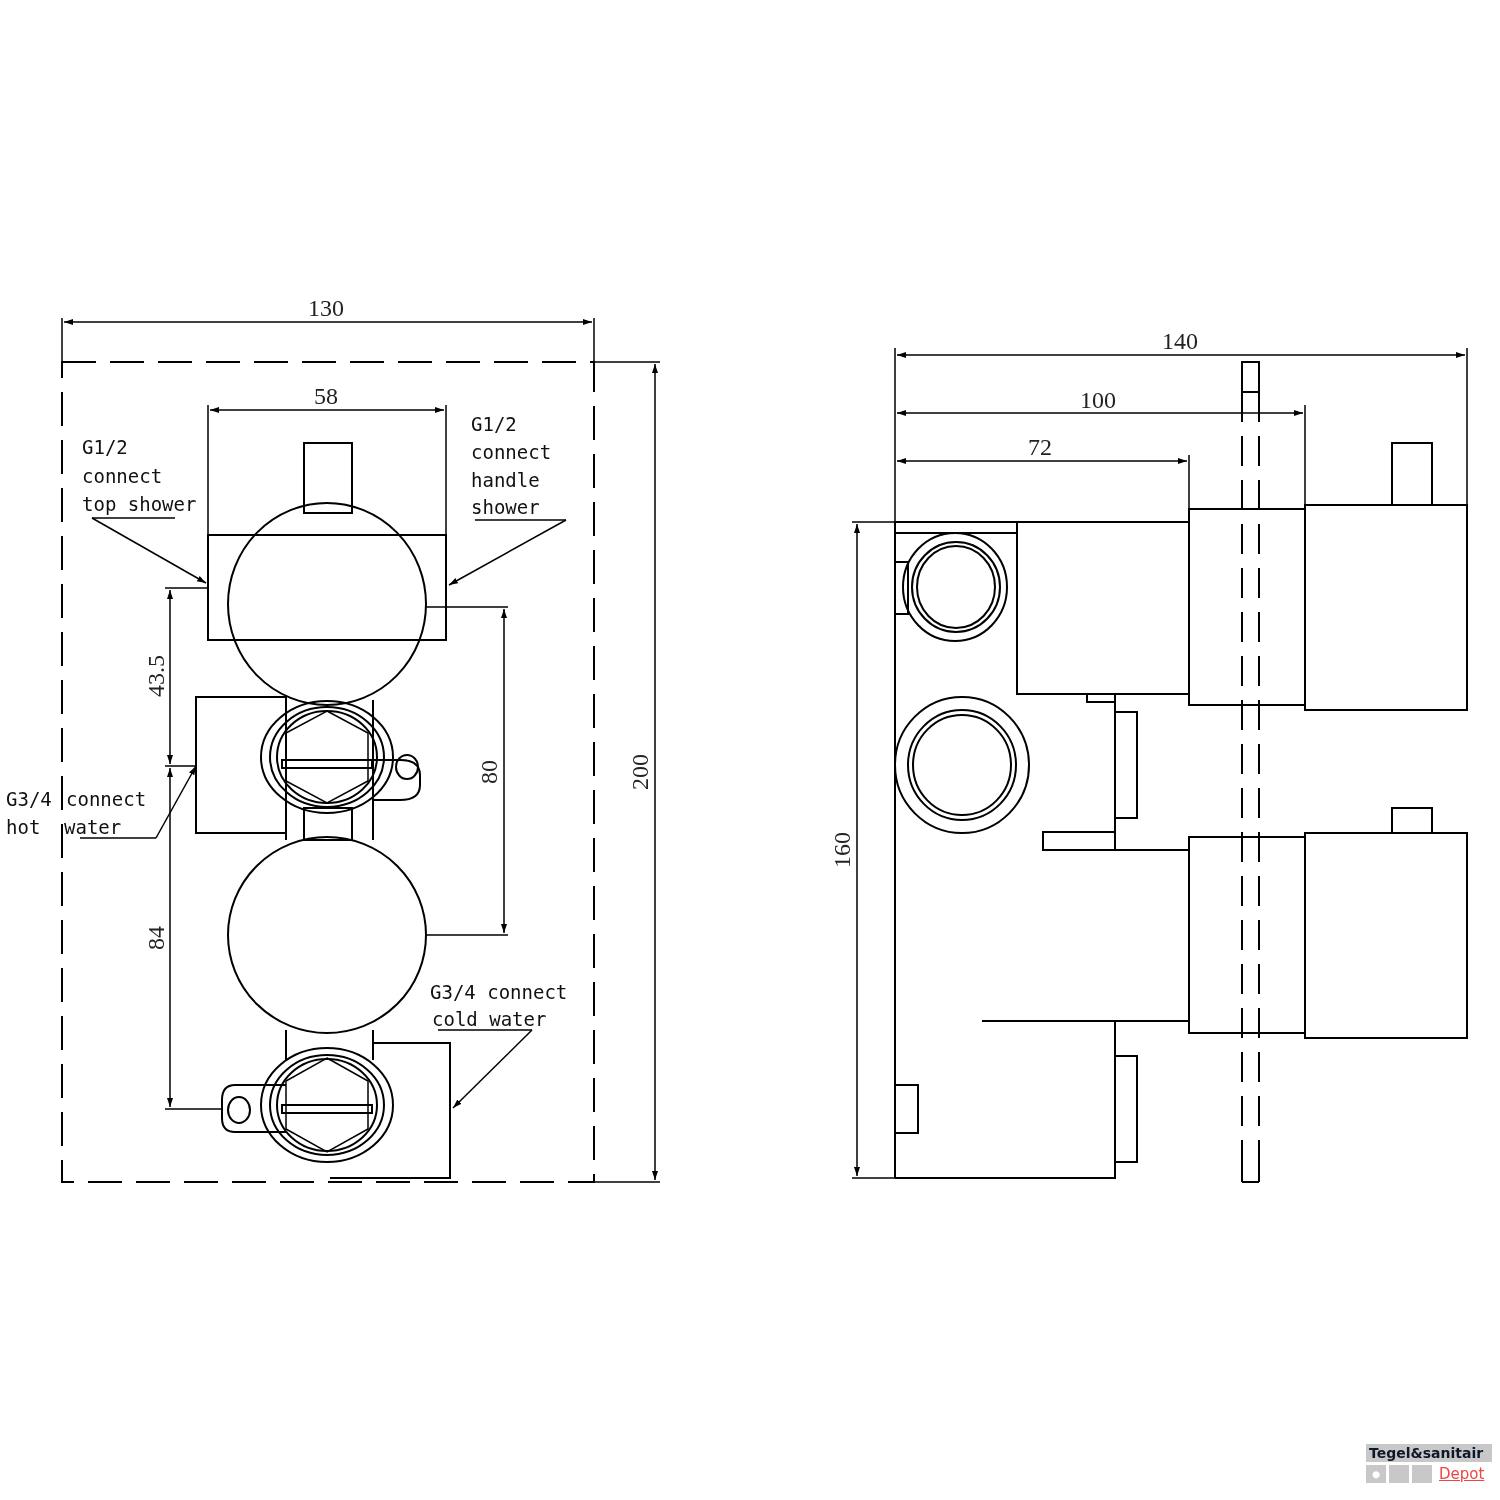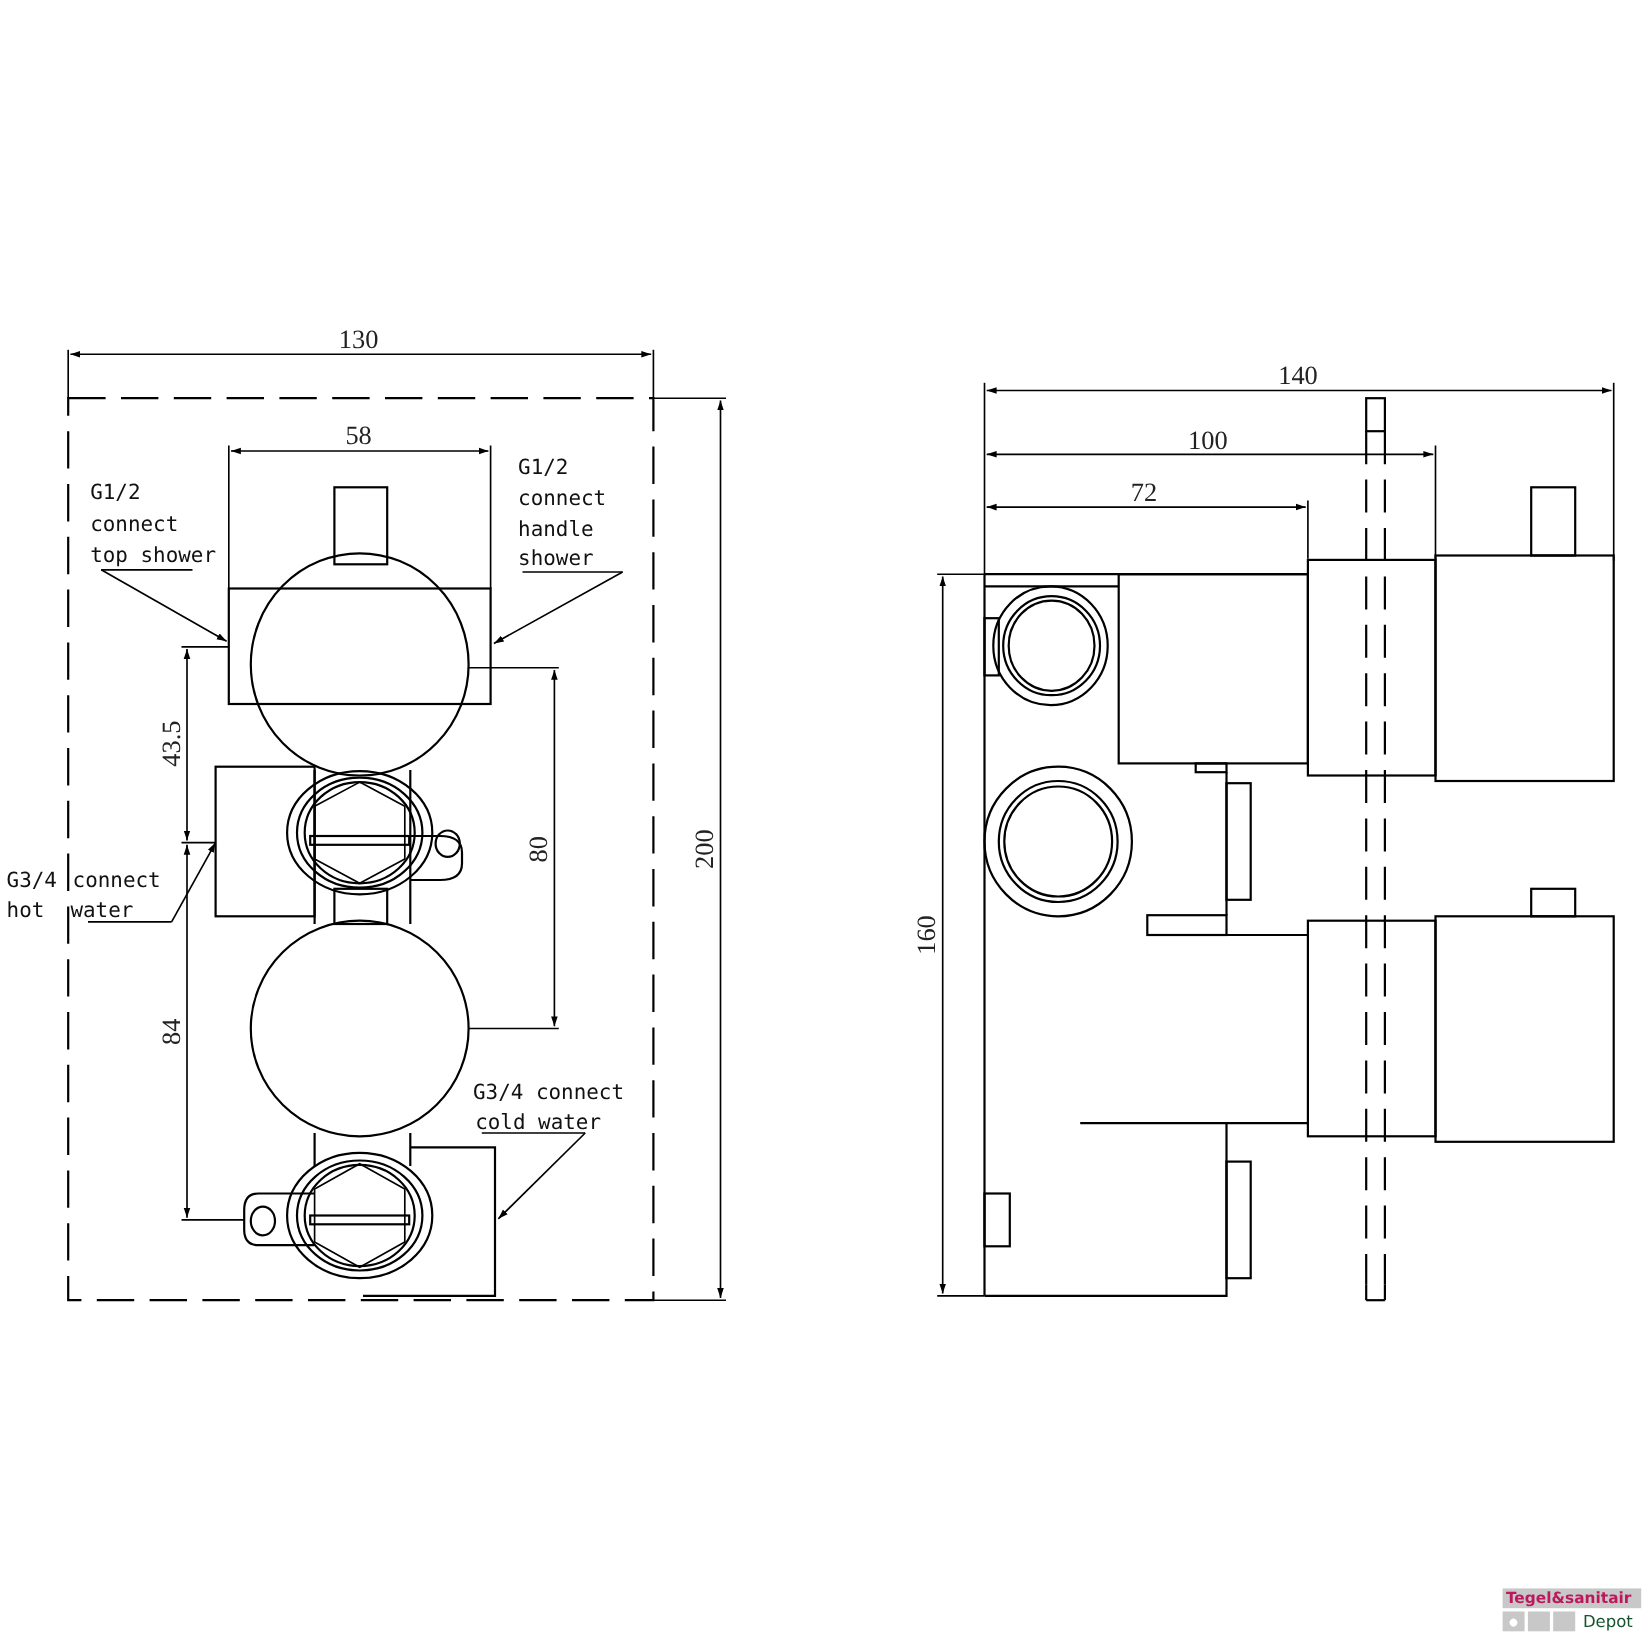--- a/index.html
+++ b/index.html
@@ -5,24 +5,24 @@
   html,body{margin:0;padding:0;background:#ffffff;}
   body{width:1500px;height:1500px;position:relative;overflow:hidden;font-family:"DejaVu Sans Mono","Liberation Mono",monospace;}
   svg{position:absolute;left:0;top:0;}
   .ln{stroke:#000;stroke-width:2;fill:none;}
   .thin{stroke:#000;stroke-width:1.5;fill:none;}
   .dash{stroke:#000;stroke-width:2;fill:none;stroke-dasharray:34 14;}
   .dashv{stroke:#000;stroke-width:2;fill:none;stroke-dasharray:30 14;}
   .dim{font-family:"Liberation Serif","DejaVu Serif",serif;font-size:24px;fill:#222;}
   .lbl{font-family:"DejaVu Sans Mono","Liberation Mono",monospace;font-size:19px;fill:#111;}
   .wm{position:absolute;right:8px;bottom:6px;width:126px;height:50px;}
-  .wm-top{background:#c8c8c8;color:#be185d;font-family:"DejaVu Sans",sans-serif;font-weight:bold;font-size:14px;padding:1px 3px;white-space:nowrap;}
+  .wm-top{background:#c8c8c8;color:#0f172a;font-family:"DejaVu Sans",sans-serif;font-weight:bold;font-size:14px;padding:1px 3px;white-space:nowrap;}
   .wm-bot{display:flex;gap:3px;margin-top:3px;align-items:center;}
   .wm-sq{width:20px;height:18px;background:#c8c8c8;color:#fff;font-size:12px;text-align:center;line-height:18px;}
-  .wm-depot{color:#14532d;font-family:"DejaVu Sans",sans-serif;font-size:15px;margin-left:4px;}
+  .wm-depot{color:#ef4444;font-family:"DejaVu Sans",sans-serif;font-size:15px;margin-left:4px;text-decoration:underline;}
 </style>
 </head>
 <body>
 
 <svg width="1500" height="1500" viewBox="0 0 1500 1500">
   <defs>
     <marker id="arr" markerWidth="10" markerHeight="8" refX="9" refY="4" orient="auto-start-reverse" markerUnits="userSpaceOnUse">
       <path d="M0,1 L9,4 L0,7 Z" fill="#000"></path>
     </marker>
   </defs>

